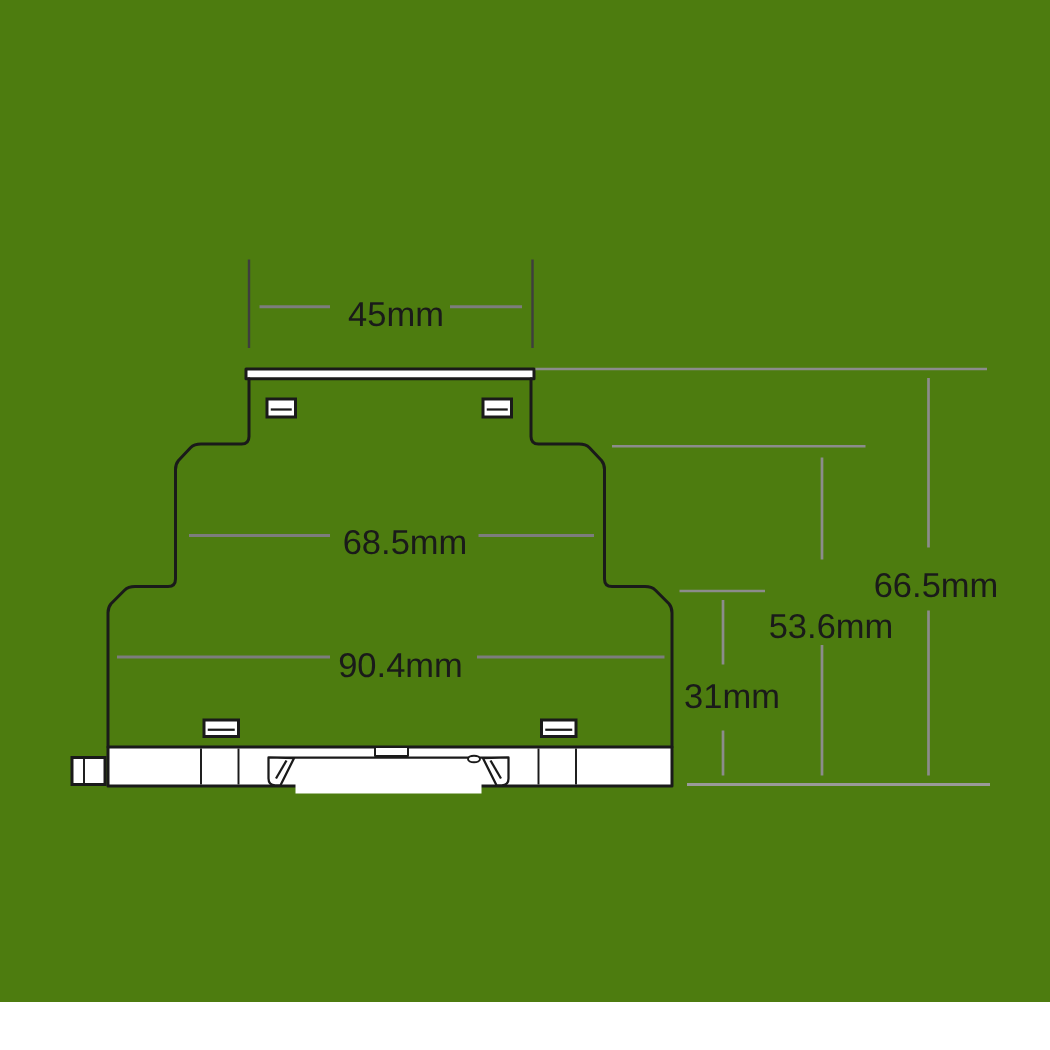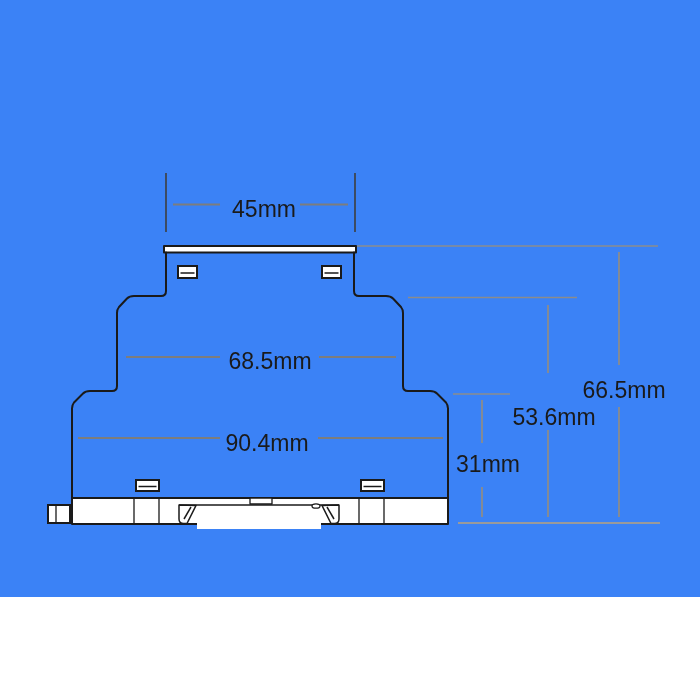--- a/index.html
+++ b/index.html
@@ -1,19 +1,19 @@
 <!DOCTYPE html>
 <html><head>
 <meta charset="utf-8">
 <style>
   html,body{margin:0;padding:0;background:#fff;}
   .stage{
     position:relative;
-    width:700px;height:597px;
-    background:#3b82f6;
+    width:700px;height:668px;
+    background:#4d7c0f;
     font-family:"Liberation Sans", sans-serif;
     overflow:hidden;
   }
   svg{position:absolute;left:0;top:0;}
   .dim-label{
     font-family:"Liberation Sans", sans-serif;
     font-size:23px;
     fill:#1a1a1a;
   }
 </style>

